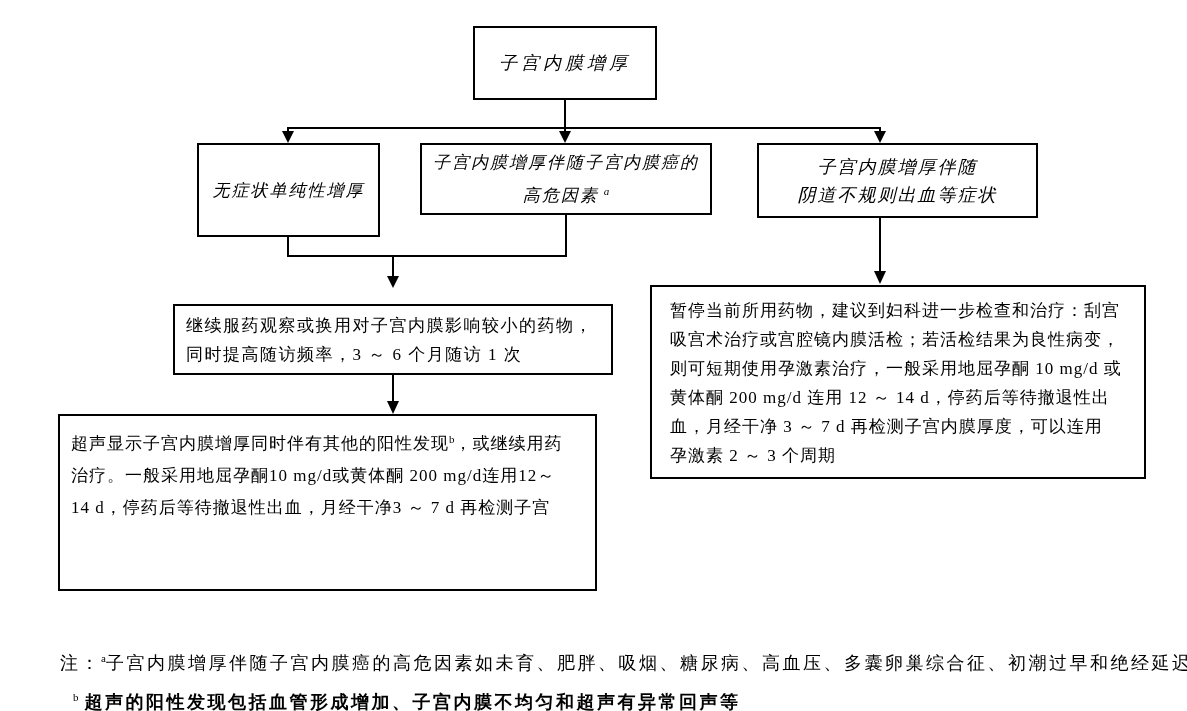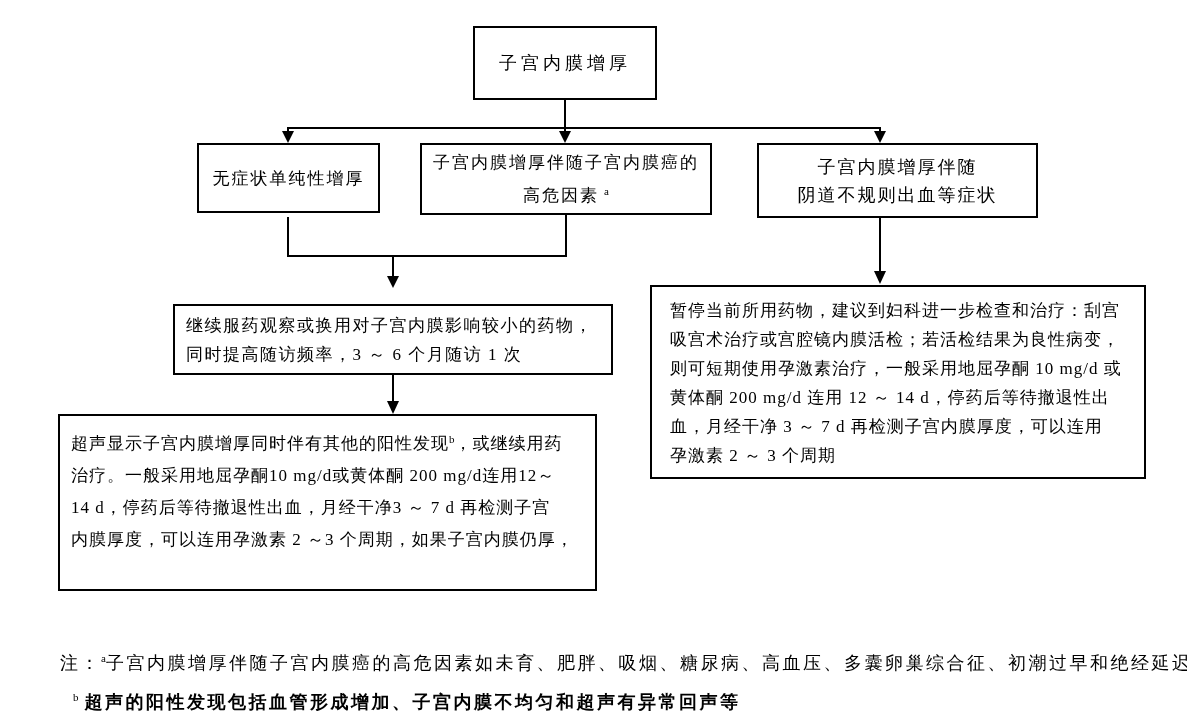--- a/index.html
+++ b/index.html
@@ -7,26 +7,27 @@
     position:relative;width:1187px;height:711px;background:#ffffff;
     font-family:"Liberation Serif","DejaVu Serif",serif;color:#000;
     overflow:hidden;
   }
   .node{
     position:absolute;border:2px solid #000;background:#fff;box-sizing:border-box;
   }
   .node-center{
     display:flex;flex-direction:column;align-items:center;justify-content:center;
     text-align:center;
+    font-style:italic;
   }
   .ln{white-space:nowrap;}
   .sup{font-size:11px;vertical-align:6px;letter-spacing:0;}
   
   #node-root{left:473px;top:26px;width:184px;height:74px;font-size:18px;letter-spacing:4px;}
-  #node-asymptomatic{left:197px;top:143px;width:183px;height:70px;font-size:17px;letter-spacing:2px;}
+  #node-asymptomatic{left:197px;top:143px;width:183px;height:94px;font-size:17px;letter-spacing:2px;}
   #node-risk{left:420px;top:143px;width:292px;height:72px;font-size:17px;letter-spacing:2px;line-height:28px;}
   #node-bleeding{left:757px;top:143px;width:281px;height:75px;font-size:18px;letter-spacing:2px;line-height:28px;}
   #node-continue{left:173px;top:304px;width:440px;height:71px;font-size:17px;letter-spacing:1.5px;line-height:29px;padding:5px 11px;}
   #node-stop{left:650px;top:285px;width:496px;height:194px;font-size:17px;letter-spacing:1px;line-height:29px;padding:9px 18px;}
   #node-ultrasound{left:58px;top:414px;width:539px;height:177px;font-size:17px;letter-spacing:1px;line-height:32px;padding:7px 11px;}
   
   #connectors{position:absolute;left:0;top:0;width:1187px;height:711px;pointer-events:none;}
   
   #notes{position:absolute;left:60px;top:641px;width:1110px;font-size:18px;letter-spacing:2.5px;line-height:34px;}
   #notes .note-line2{padding-left:13px;}
@@ -102,21 +103,20 @@
     <div class="ln">血，月经干净 3 ～ 7 d 再检测子宫内膜厚度，可以连用</div>
     <div class="ln">孕激素 2 ～ 3 个周期</div>
   </div>
 
   <div class="node" id="node-ultrasound">
     <div class="ln">
       <span>超声显示子宫内膜增厚同时伴有其他的阳性发现</span><span class="sup">b</span><span>，或继续用药</span>
     </div>
     <div class="ln">治疗。一般采用地屈孕酮10 mg/d或黄体酮 200 mg/d连用12～</div>
     <div class="ln">14 d，停药后等待撤退性出血，月经干净3 ～ 7 d 再检测子宫</div>
-    <div class="ln">内膜厚度，可以连用孕激素 2 ～3 个周期，如果子宫内膜仍厚，</div>
   </div>
 
   <div id="notes">
     <div class="ln note-line1">
       <span>注：</span><span class="sup">a</span><span>子宫内膜增厚伴随子宫内膜癌的高危因素如未育、肥胖、吸烟、糖尿病、高血压、多囊卵巢综合征、初潮过早和绝经延迟等；</span>
     </div>
     <div class="ln note-line2">
       <span class="sup">b</span><span class="note-b-text">超声的阳性发现包括血管形成增加、子宫内膜不均匀和超声有异常回声等</span>
     </div>
   </div>

